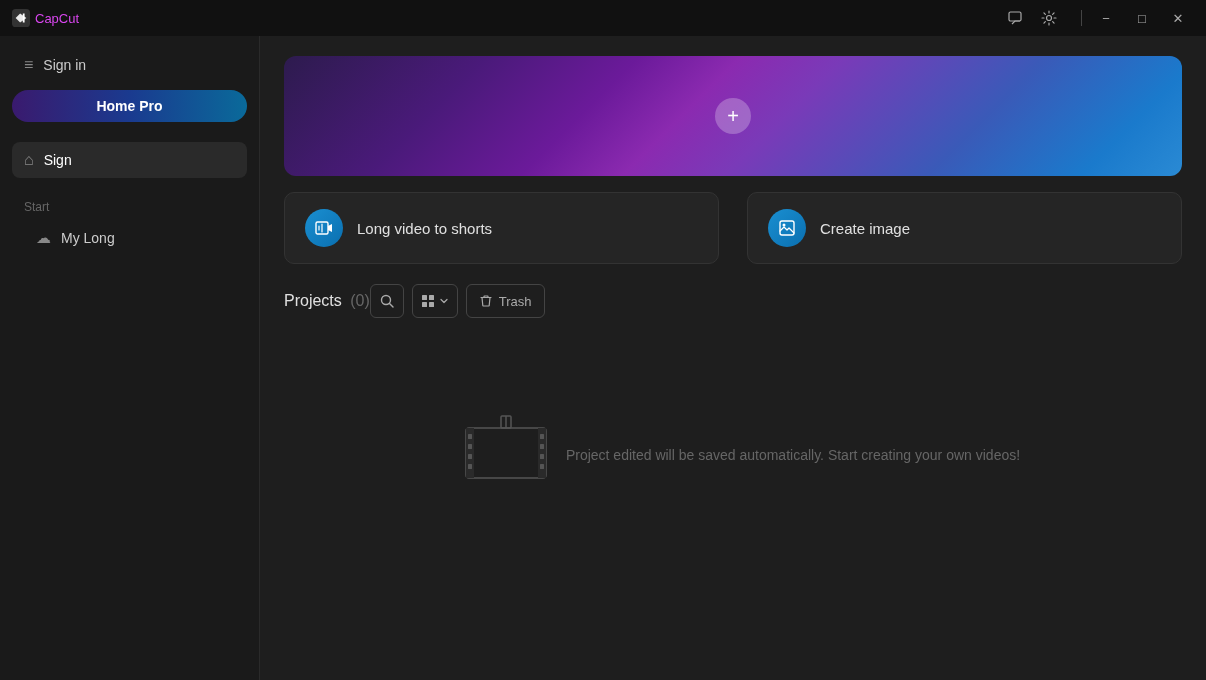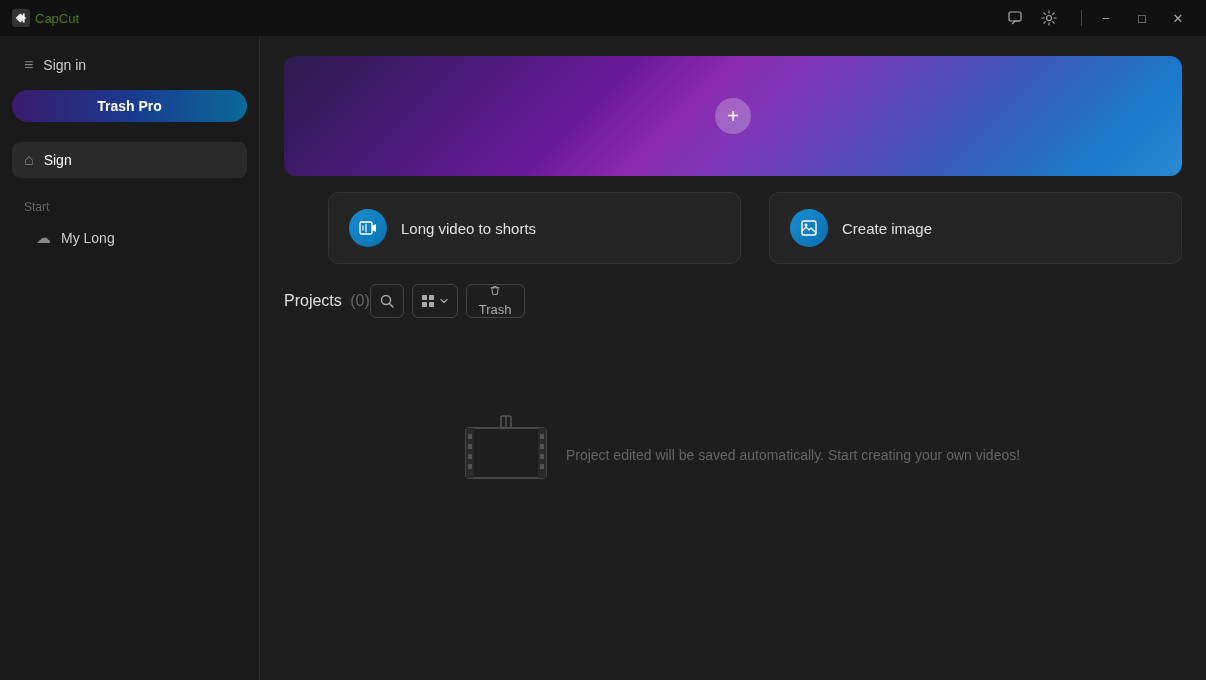--- a/index.html
+++ b/index.html
@@ -26,21 +26,21 @@
     }
     .titlebar-left {
       display: flex;
       align-items: center;
       gap: 6px;
     }
     .capcut-logo {
       display: flex;
       align-items: center;
       gap: 5px;
-      color: #4d7c0f;
+      color: #d946ef;
       font-size: 13px;
       font-weight: 500;
     }
     .logo-icon {
       width: 18px;
       height: 18px;
     }
     .titlebar-controls {
       display: flex;
       align-items: center;
@@ -203,21 +203,20 @@
       font-size: 22px;
       font-weight: 600;
       color: white;
     }
 
     
     .quick-actions {
       display: flex;
       gap: 28px;
       margin-bottom: 20px;
-      margin-left: 44px;
     }
     .action-card {
       flex: 1;
       background: #252525;
       border-radius: 10px;
       padding: 16px 20px;
       display: flex;
       align-items: center;
       gap: 14px;
       cursor: pointer;
@@ -289,21 +288,20 @@
       align-items: center;
       gap: 6px;
       background: transparent;
       border: 1px solid #444;
       border-radius: 6px;
       padding: 0 12px;
       height: 34px;
       color: #aaa;
       cursor: pointer;
       font-size: 13px;
-      flex-direction: column;
     }
 
     
     .empty-state {
       display: flex;
       align-items: center;
       justify-content: center;
       padding: 60px 0 40px;
     }
     .empty-illustration {
@@ -357,21 +355,21 @@
 </div>
 
 <div class="main-layout">
 
   <div class="sidebar">
     <div class="sidebar-top">
       <button class="sign-in-btn">
         <span class="sign-in-icon">≡</span>
         <span>Sign in</span>
       </button>
-      <button class="join-pro-btn">Trash Pro</button>
+      <button class="join-pro-btn">Home Pro</button>
     </div>
 
     <div class="sidebar-nav">
       <div class="nav-item active">
         <span class="nav-icon">⌂</span>
         <span>Sign</span>
       </div>
     </div>
 
     <div class="spaces-section">

